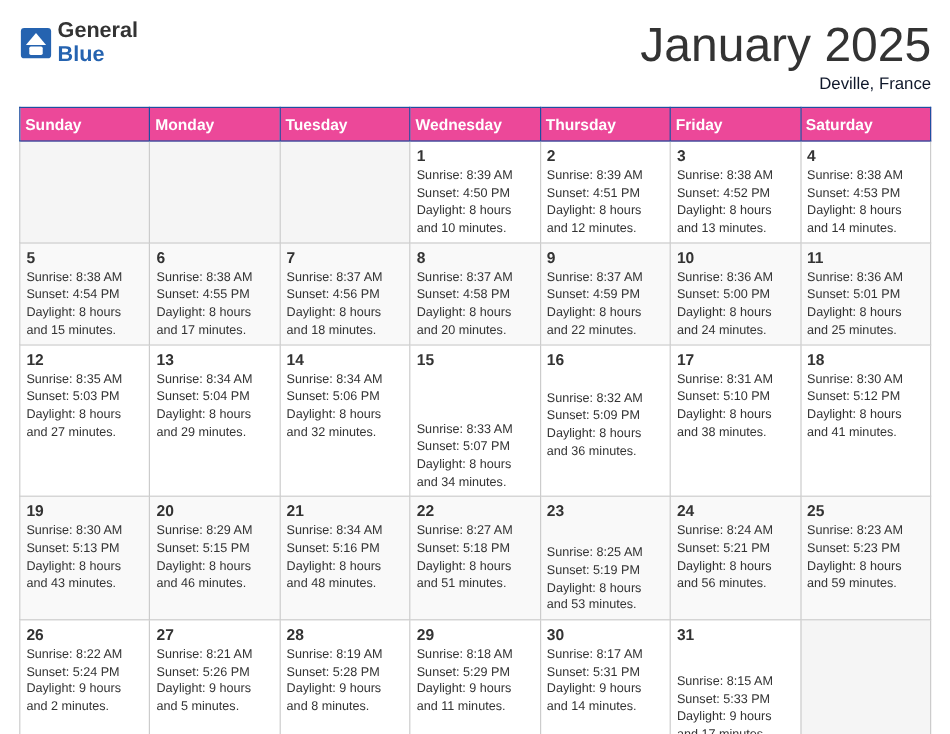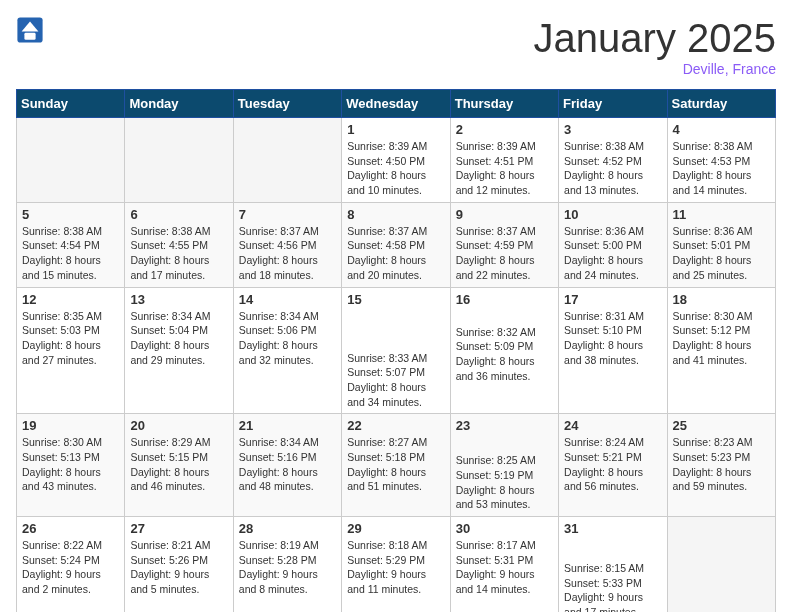--- a/index.html
+++ b/index.html
@@ -35,29 +35,29 @@
     .title-block {
       text-align: right;
     }
     .month-title {
       font-size: 40px;
       color: #333;
       font-weight: normal;
     }
     .location {
       font-size: 14px;
-      color: #8b5cf6;
+      color: #0f172a;
     }
     .calendar {
       width: 100%;
       border-collapse: collapse;
       border: 1px solid #ccc;
     }
     .calendar th {
-      background: #0c4a6e;
+      background: #ec4899;
       color: #fff;
       font-size: 13px;
       font-weight: bold;
       padding: 6px 4px;
       text-align: left;
       border: 1px solid #1e4fa0;
     }
     .calendar td {
       vertical-align: top;
       border: 1px solid #ccc;
@@ -88,20 +88,26 @@
 </head>
 <body>
 
 <div class="header">
   <div class="logo">
     <svg class="logo-icon" viewBox="0 0 40 40">
       <rect x="2" y="2" width="36" height="36" rx="4" fill="#2563b0"></rect>
       <polygon points="20,8 32,22 8,22" fill="#fff"></polygon>
       <rect x="12" y="24" width="16" height="10" rx="2" fill="#fff"></rect>
     </svg>
+    <div>
+      <div class="logo-text">
+        <span class="logo-general">General</span><br>
+        <span class="logo-blue">Blue</span>
+      </div>
+    </div>
   </div>
   <div class="title-block">
     <div class="month-title">January 2025</div>
     <div class="location">Deville, France</div>
   </div>
 </div>
 
 <table class="calendar">
   <thead>
     <tr>

